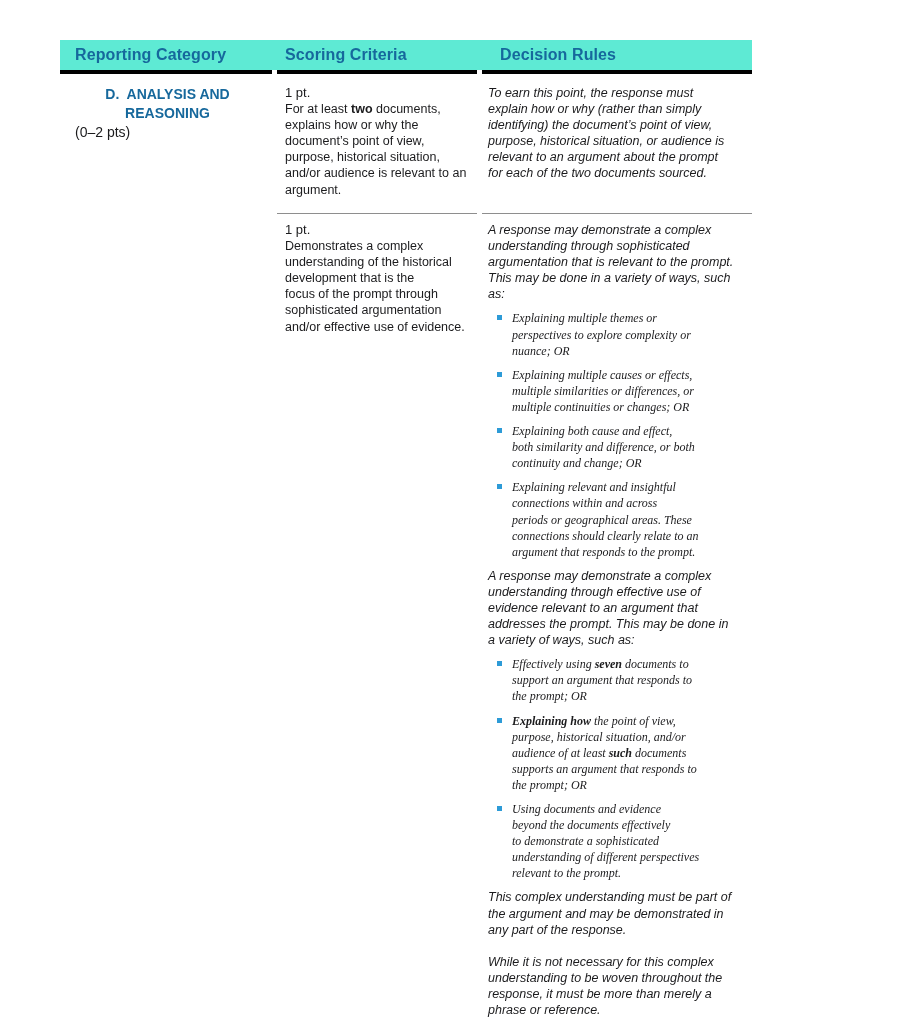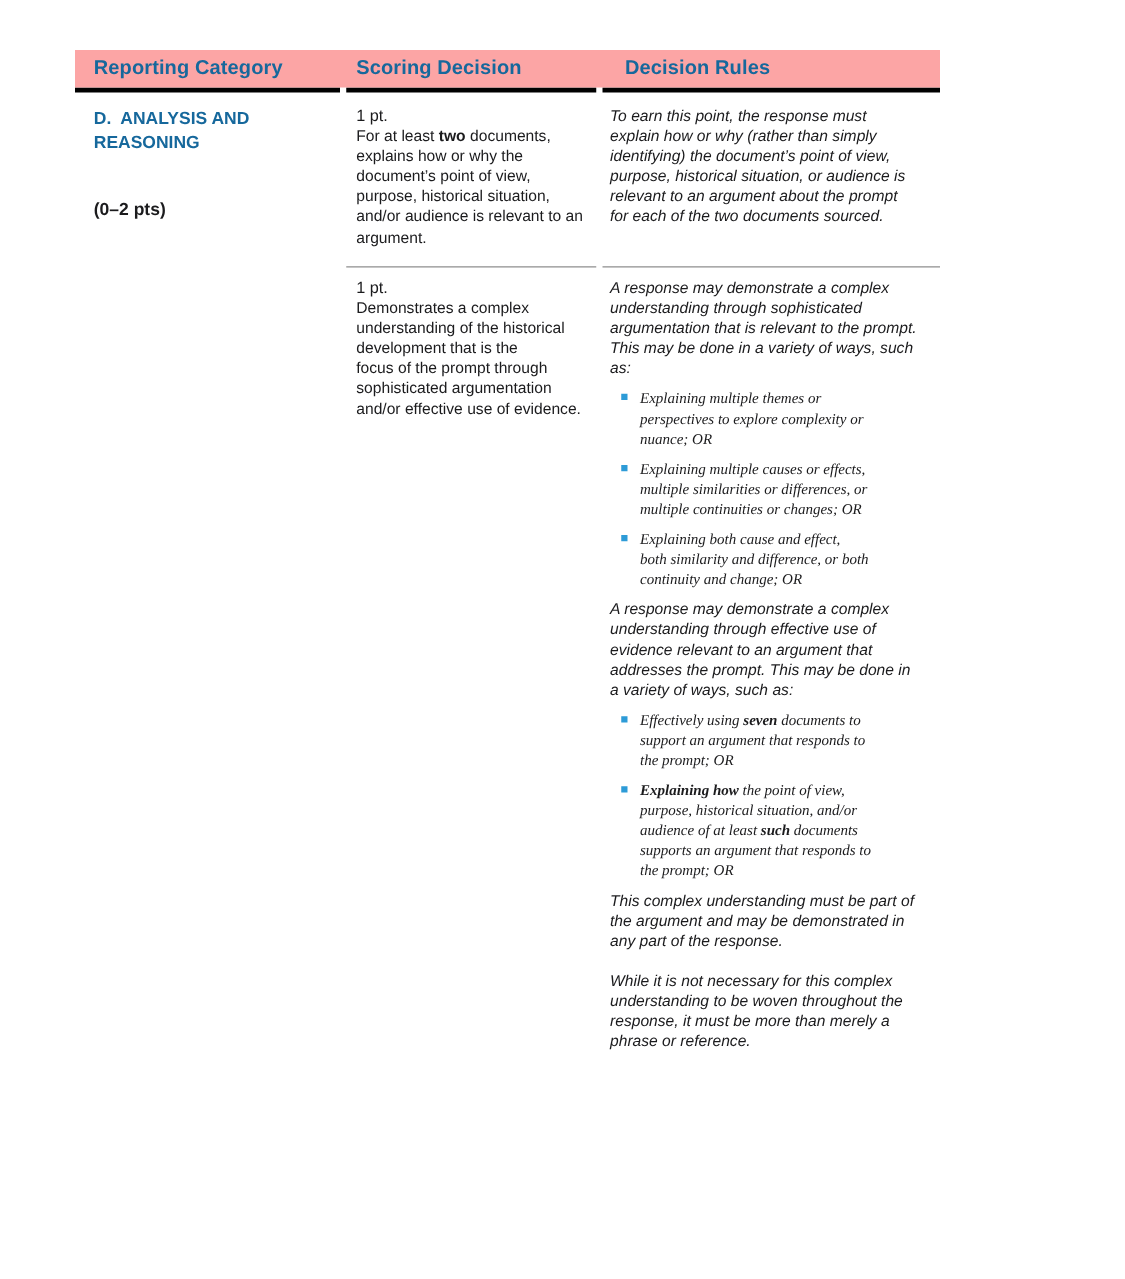--- a/index.html
+++ b/index.html
@@ -1,33 +1,33 @@
 <!DOCTYPE html>
 <html><head>
 <meta charset="utf-8">
 <style>
   html,body{margin:0;padding:0;}
   body{
     width:900px;height:1023px;overflow:hidden;background:#ffffff;
     font-family:"Liberation Sans", sans-serif;color:#1b1b1d;position:relative;
   }
   .rubric{position:absolute;left:60px;top:40px;width:692px;}
-  .hdr{position:relative;height:30px;background:#fca5a5;}
+  .hdr{position:relative;height:30px;background:#5eead4;}
   .hdr-label{position:absolute;top:6px;font-weight:bold;font-size:16px;color:#16689c;letter-spacing:.1px;}
   .hdr-label.c1{left:15px;}
   .hdr-label.c2{left:225px;}
   .hdr-label.c3{left:440px;}
   .black-rule{display:flex;column-gap:5px;height:4px;}
   .black-rule div{background:#000;height:4px;}
   .seg1{width:212px;} .seg2{width:200px;} .seg3{width:270px;}
   .grid{display:grid;grid-template-columns:212px 200px 270px;column-gap:5px;grid-template-rows:139px auto;}
   .cell{box-sizing:border-box;}
   .cat-cell{grid-column:1;grid-row:1/3;padding:11px 12px 0 15px;}
-  .cat-title{color:#16689c;font-weight:bold;font-size:14px;line-height:19px;white-space:pre-wrap;}
-  .cat-pts{font-weight:bold;font-size:14px;line-height:19px;color:#1b1b1d;margin-top:35px;}
+  .cat-title{color:#16689c;font-weight:bold;font-size:14px;line-height:19px;white-space:pre-wrap;text-align:center;}
+  .cat-pts{font-weight:normal;font-size:14px;line-height:19px;color:#1b1b1d;}
   .crit1{grid-column:2;grid-row:1;padding:11px 4px 0 8px;height:139px;}
   .rules1{grid-column:3;grid-row:1;padding:11px 0 0 6px;}
   .crit2{grid-column:2;grid-row:2;border-top:1px solid #8e8e8e;padding:8px 4px 0 8px;}
   .rules2{grid-column:3;grid-row:2;border-top:1px solid #8e8e8e;padding:8px 0 0 6px;}
   .body-text{font-size:12.5px;line-height:16.1px;}
   .pts-label{font-weight:normal;font-size:13px;line-height:16.1px;}
   .crit-cell .p{white-space:pre-wrap;margin:0 0 8px;}
   .rules-cell{font-style:italic;}
   .p{white-space:pre-wrap;margin:0 0 8px;}
   .p.extra-top{margin-top:16px;}
@@ -36,21 +36,21 @@
   .bullet-item .sq{position:absolute;left:9px;top:5px;width:5px;height:5px;background:#2d9bd7;}
   b{font-weight:bold;}
 </style>
 </head>
 <body>
 
 <div class="rubric">
 
   <div class="hdr">
     <span class="hdr-label c1">Reporting Category</span>
-    <span class="hdr-label c2">Scoring Decision</span>
+    <span class="hdr-label c2">Scoring Criteria</span>
     <span class="hdr-label c3">Decision Rules</span>
   </div>
 
   <div class="black-rule">
     <div class="seg1"></div>
     <div class="seg2"></div>
     <div class="seg3"></div>
   </div>
 
   <div class="grid">
@@ -106,35 +106,45 @@
           <div class="bullets">
             <div class="bullet-item"><span class="sq"></span>Explaining multiple themes or
 perspectives to explore complexity or
 nuance; OR</div>
             <div class="bullet-item"><span class="sq"></span>Explaining multiple causes or effects,
 multiple similarities or differences, or
 multiple continuities or changes; OR</div>
             <div class="bullet-item"><span class="sq"></span>Explaining both cause and effect,
 both similarity and difference, or both
 continuity and change; OR</div>
+            <div class="bullet-item"><span class="sq"></span>Explaining relevant and insightful
+connections within and across
+periods or geographical areas. These
+connections should clearly relate to an
+argument that responds to the prompt.</div>
           </div>
           <div class="p">A response may demonstrate a complex
 understanding through effective use of
 evidence relevant to an argument that
 addresses the prompt. This may be done in
 a variety of ways, such as:</div>
           <div class="bullets">
             <div class="bullet-item"><span class="sq"></span>Effectively using <b>seven</b> documents to
 support an argument that responds to
 the prompt; OR</div>
             <div class="bullet-item"><span class="sq"></span><b>Explaining how</b> the point of view,
 purpose, historical situation, and/or
 audience of at least <b>such</b> documents
 supports an argument that responds to
 the prompt; OR</div>
+            <div class="bullet-item"><span class="sq"></span>Using documents and evidence
+beyond the documents effectively
+to demonstrate a sophisticated
+understanding of different perspectives
+relevant to the prompt.</div>
           </div>
           <div class="p">This complex understanding must be part of
 the argument and may be demonstrated in
 any part of the response.</div>
           <div class="p extra-top">While it is not necessary for this complex
 understanding to be woven throughout the
 response, it must be more than merely a
 phrase or reference.</div>
         </div>
     </div>

